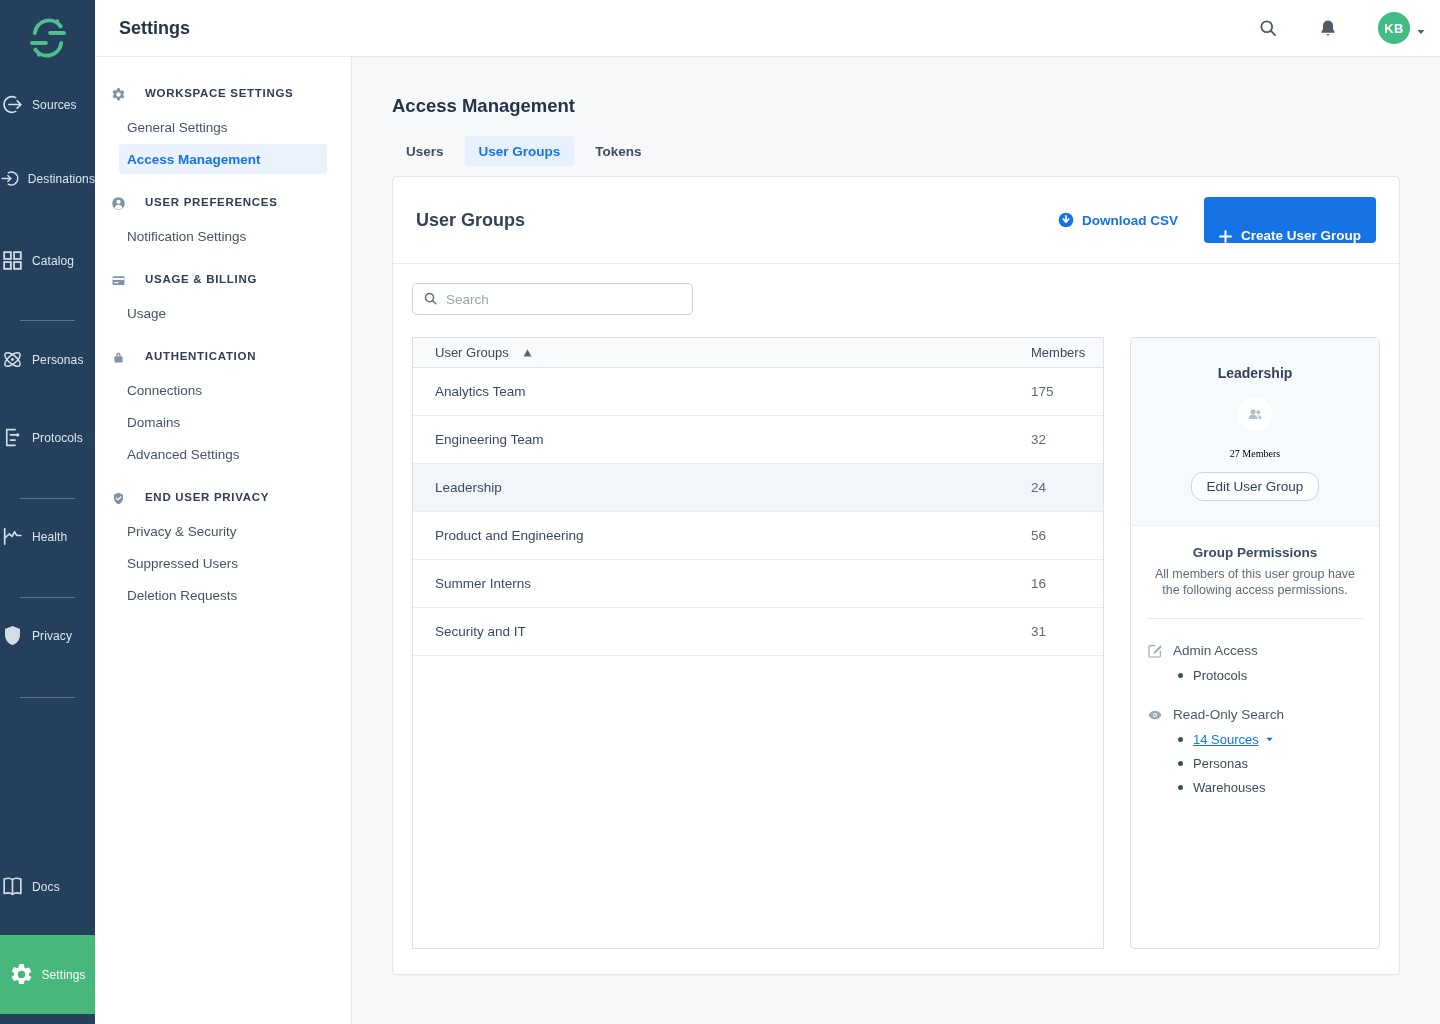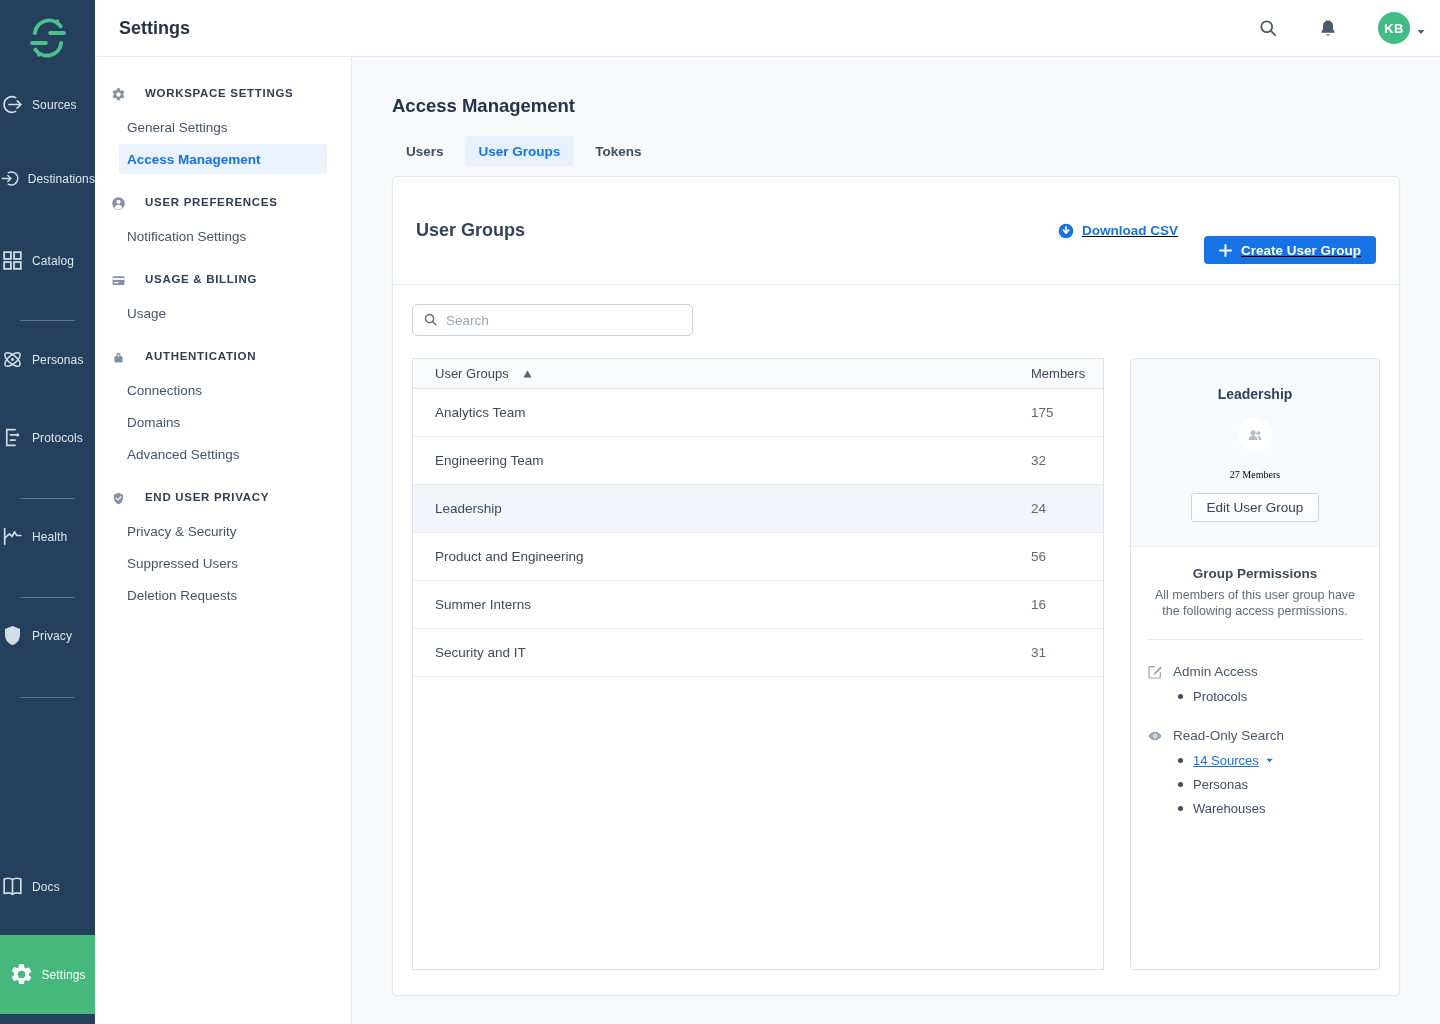--- a/index.html
+++ b/index.html
@@ -44,25 +44,25 @@
   
   .content { position:absolute; left:352px; top:57px; right:0; bottom:0; background:#f7f8fa; padding:0 40px; overflow:hidden; }
   .page-title { margin-top:38px; font-size:18.5px; font-weight:700; color:#253449; }
   .tabs { display:flex; align-items:center; gap:7px; margin-top:19px; }
   .tab { height:30px; display:flex; align-items:center; padding:0 14px; border-radius:4px; font-size:13.5px; font-weight:700; color:#3e4d61; cursor:pointer; }
   .tab.active { background:#e7f1fd; color:#1673e6; }
 
   .card { margin-top:10px; background:#fff; border:1px solid #e3e8ee; border-radius:5px; box-shadow:0 1px 2px rgba(40,55,70,.04); }
   .card-header { display:flex; align-items:center; padding:20px 23px; border-bottom:1px solid #e8ebef; }
   .card-title { font-size:18px; font-weight:700; color:#33425b; }
-  .card-header-right { margin-left:auto; display:flex; align-items:center; gap:26px;text-decoration:underline; }
+  .card-header-right { margin-left:auto; display:flex; align-items:center; gap:26px; }
   .download-link { display:flex; align-items:center; gap:8px; color:#1673e6; font-size:13.5px; font-weight:700; cursor:pointer; }
   .download-link .dl-icon { width:16px; height:16px; }
   .download-link .dl-icon svg{width:100%;height:100%;}
-  .btn-primary { display:flex; align-items:center; gap:9px; height:28px; padding:0 15px; background:#1673e6; border:none; border-radius:4px; color:#fff; font-size:13.5px; font-weight:700; font-family:inherit; cursor:pointer;margin-top:39px; }
+  .btn-primary { display:flex; align-items:flex-end; gap:9px; height:46px; padding:0 15px; background:#1673e6; border:none; border-radius:4px; color:#fff; font-size:13.5px; font-weight:700; font-family:inherit; cursor:pointer; }
   .btn-primary .plus-icon { width:13px; height:13px; }
   .btn-primary .plus-icon svg{width:100%;height:100%;}
 
   .card-body { padding:19px 19px 25px 19px; }
   .search-box { position:relative; width:281px; }
   .search-box input { width:100%; height:32px; border:1px solid #c9d1da; border-radius:5px; padding:0 10px 0 33px; font-size:13.5px; font-family:inherit; color:#33425b; outline:none; }
   .search-box input::placeholder { color:#9aa6b3; }
   .search-box .sb-icon { position:absolute; left:11px; top:8px; width:15px; height:15px; color:#66717f; }
   .search-box .sb-icon svg{width:100%;height:100%;}
 
@@ -80,21 +80,21 @@
   .td-name { padding-left:22px; flex:1; font-weight:400; }
   .td-members { width:72px; color:#5c6878; }
 
   
   .detail { width:250px; height:612px; border:1px solid #dce2e9; border-radius:4px; background:#fff; overflow:hidden; }
   .detail-top { background:#f7fafc; border-bottom:1px solid #eaeff3; text-align:center; padding:27px 10px 24px 10px; }
   .dg-name { font-size:14px; font-weight:700; color:#33425b; }
   .dg-avatar { width:34px; height:34px; border-radius:50%; background:#fff; margin:16px auto 0; display:flex; align-items:center; justify-content:center; color:#b4bec9; }
   .dg-avatar svg { width:18px; height:18px; }
   .dg-members { margin-top:17px; font-size:10px; color:#000000;font-family:Liberation Serif, serif; }
-  .btn-secondary { margin-top:13px; height:29px; padding:0 15px; background:linear-gradient(#ffffff,#fbfcfd); border:1px solid #ccd4dd; border-radius:3px; font-size:13.5px; color:#33425b; font-family:inherit; cursor:pointer; }
+  .btn-secondary { margin-top:13px; height:29px; padding:0 15px; background:linear-gradient(#ffffff,#fbfcfd); border:1px solid #ccd4dd; border-radius:12px; font-size:13.5px; color:#33425b; font-family:inherit; cursor:pointer; }
   .perm { padding:19px 16px; }
   .perm-title { text-align:center; font-size:13.5px; font-weight:700; color:#3b4a5e; }
   .perm-sub { margin-top:6px; text-align:center; font-size:12.5px; color:#5d6c7e; line-height:1.3; }
   .perm-divider { border-top:1px solid #e6eaee; margin-top:19px; }
   .perm-group { margin-top:24px; }
   .pg-head { display:flex; align-items:center; gap:10px; font-size:13.5px; color:#4a596c; }
   .pg-icon { width:16px; height:16px; color:#9aa7b4; flex:0 0 auto; }
   .pg-icon svg{width:100%;height:100%;}
   .pg-list { margin:4px 0 0 30px; list-style:none; }
   .pg-list li { position:relative; padding-left:16px; margin-top:9px; font-size:13px; color:#3d4c60; }

